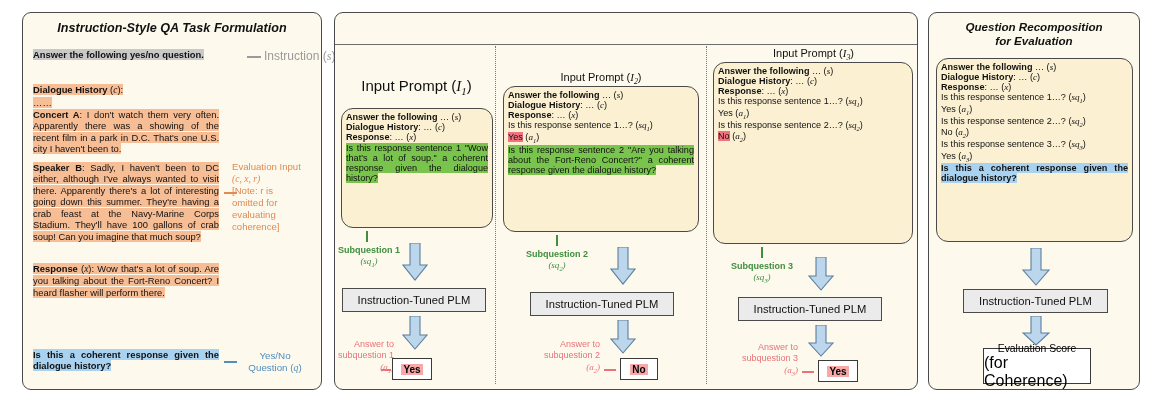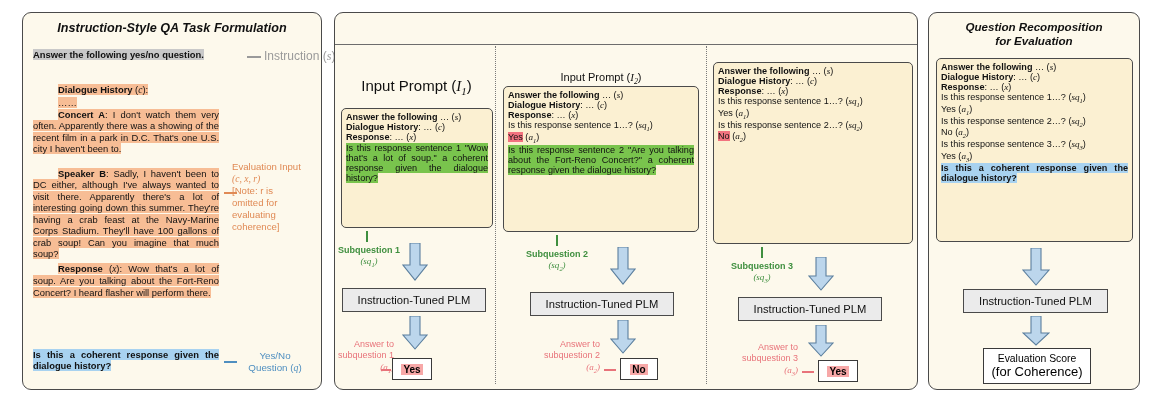--- a/index.html
+++ b/index.html
@@ -12,28 +12,28 @@
 
   .vdiv{position:absolute;width:0;border-left:1.7px dotted #7a7a7a;}
 
   
   .t{position:absolute;color:#111;line-height:1.22;}
   .b{font-weight:bold;}
   .var{font-style:italic;font-family:"Liberation Serif",serif;}
 
   
   .hl-gray{background:#c9c9c9;}
-  .hl-orange{background:#f7bd95;margin-left:25px;}
+  .hl-orange{background:#f7bd95;}
   .hl-blue{background:#a8d2f0;}
   .hl-green{background:#79c44d;}
   .hl-red{background:#f2737f;}
   .hl-pink{background:#f7a8a8;}
 
   
-  .pbox{position:absolute;background:#fbf0d2;border:1.5px solid #4a4a4a;border-radius:5px;box-sizing:border-box;}
+  .pbox{position:absolute;background:#fbf0d2;border:1.5px solid #4a4a4a;border-radius:12px;box-sizing:border-box;}
   .pline{position:relative;white-space:nowrap;color:#111;}
   .pline.wrapline{white-space:normal;}
 
   
   .fbox{position:absolute;background:#ebebeb;border:1.7px solid #4a4a4a;box-sizing:border-box;
         display:flex;align-items:center;justify-content:center;color:#111;text-align:center;line-height:1.15;}
   .wbox{position:absolute;background:#ffffff;border:1.7px solid #3a3a3a;box-sizing:border-box;
         display:flex;align-items:center;justify-content:center;}
 
   
@@ -70,21 +70,21 @@
     <span class="hl-orange"><span class="b">Dialogue History</span> (<span class="var">c</span>):</span>
   </div>
   <div class="t" style="left:33px;top:97px;font-size:9.4px;">
     <span class="hl-orange">……</span>
   </div>
 
   <div class="t" style="left:33px;top:109px;width:186px;font-size:9.4px;text-align:justify;">
     <span class="hl-orange"><span class="b">Concert A</span><span>: I don't watch them very often. Apparently there was a showing of the recent film in a park in D.C. That's one U.S. city I haven't been to.</span></span>
   </div>
 
-  <div class="t" style="left:33px;top:168px;width:186px;font-size:9.4px;text-align:justify;">
+  <div class="t" style="left:33px;top:162px;width:186px;font-size:9.4px;text-align:justify;">
     <span class="hl-orange"><span class="b">Speaker B</span><span>: Sadly, I haven't been to DC either, although I've always wanted to visit there. Apparently there's a lot of interesting going down this summer. They're having a crab feast at the Navy-Marine Corps Stadium. They'll have 100 gallons of crab soup! Can you imagine that much soup?</span></span>
   </div>
 
   <div class="t" style="left:33px;top:263px;width:186px;font-size:9.4px;text-align:justify;">
     <span class="hl-orange"><span class="b">Response</span> (<span class="var">x</span>)<span>: Wow that's a lot of soup. Are you talking about the Fort-Reno Concert? I heard flasher will perform there.</span></span>
   </div>
 
   <div class="dash-o" style="left:224px;top:192px;width:13px;"></div>
   <div class="lbl-orange" style="left:232px;top:161px;width:86px;font-size:9.6px;">
     <span>Evaluation Input</span><br>
@@ -175,20 +175,23 @@
   <div class="lbl-red" style="left:528px;top:339px;width:72px;font-size:9px;">
     <span>Answer to</span><br>
     <span>subquestion 2</span><br>
     <span class="var">(a<sub>2</sub>)</span>
   </div>
   <div class="dash-r" style="left:604px;top:369px;width:12px;"></div>
   <div class="wbox" style="left:620px;top:358px;width:38px;height:22px;">
     <span class="b hl-pink" style="font-size:10px;padding:0 2px;">No</span>
   </div>
 
+  <div class="t" style="left:716px;top:47px;width:195px;text-align:center;font-size:11px;">
+    Input Prompt (<span class="var">I</span><sub class="var">3</sub>)
+  </div>
   <div class="pbox" style="left:713px;top:62px;width:200px;height:182px;padding:3px 4px;">
     <div class="pline" style="font-size:9.1px;"><span class="b">Answer the following</span> … (<span class="var">s</span>)</div>
     <div class="pline" style="font-size:9.1px;"><span class="b">Dialogue History</span>: … (<span class="var">c</span>)</div>
     <div class="pline" style="font-size:9.1px;"><span class="b">Response</span>: … (<span class="var">x</span>)</div>
     <div class="pline" style="font-size:9.1px;">Is this response sentence 1…? (<span class="var">sq</span><sub class="var">1</sub>)</div>
     <div class="pline" style="font-size:9.1px;"><span>Yes</span> (<span class="var">a</span><sub class="var">1</sub>)</div>
     <div class="pline" style="font-size:9.1px;">Is this response sentence 2…? (<span class="var">sq</span><sub class="var">2</sub>)</div>
     <div class="pline" style="font-size:9.1px;"><span class="hl-red">No</span> (<span class="var">a</span><sub class="var">2</sub>)</div>
   </div>
   <div class="tick-g" style="left:761px;top:247px;height:11px;"></div>
@@ -241,16 +244,16 @@
     <polygon points="9,0 19,0 19,22 27,22 14,37 1,22 9,22" fill="#bcd6ec" stroke="#5b7f9e" stroke-width="1.1"></polygon>
   </svg>
   <div class="fbox" style="left:963px;top:289px;width:145px;height:24px;font-size:11.2px;">
     <span>Instruction-Tuned PLM</span>
   </div>
   <svg class="arrow" style="left:1022px;top:316px;" width="28" height="30" viewBox="0 0 28 30">
     <polygon points="9,0 19,0 19,17 27,17 14,29 1,17 9,17" fill="#bcd6ec" stroke="#5b7f9e" stroke-width="1.1"></polygon>
   </svg>
   <div class="wbox" style="left:983px;top:348px;width:108px;height:36px;flex-direction:column;">
     <span style="font-size:10.4px;">Evaluation Score</span>
-    <span style="font-size:13px;">(for Coherence)</span>
+    <span style="font-size:16px;">(for Coherence)</span>
   </div>
 
 </div>
 
 </body></html>

